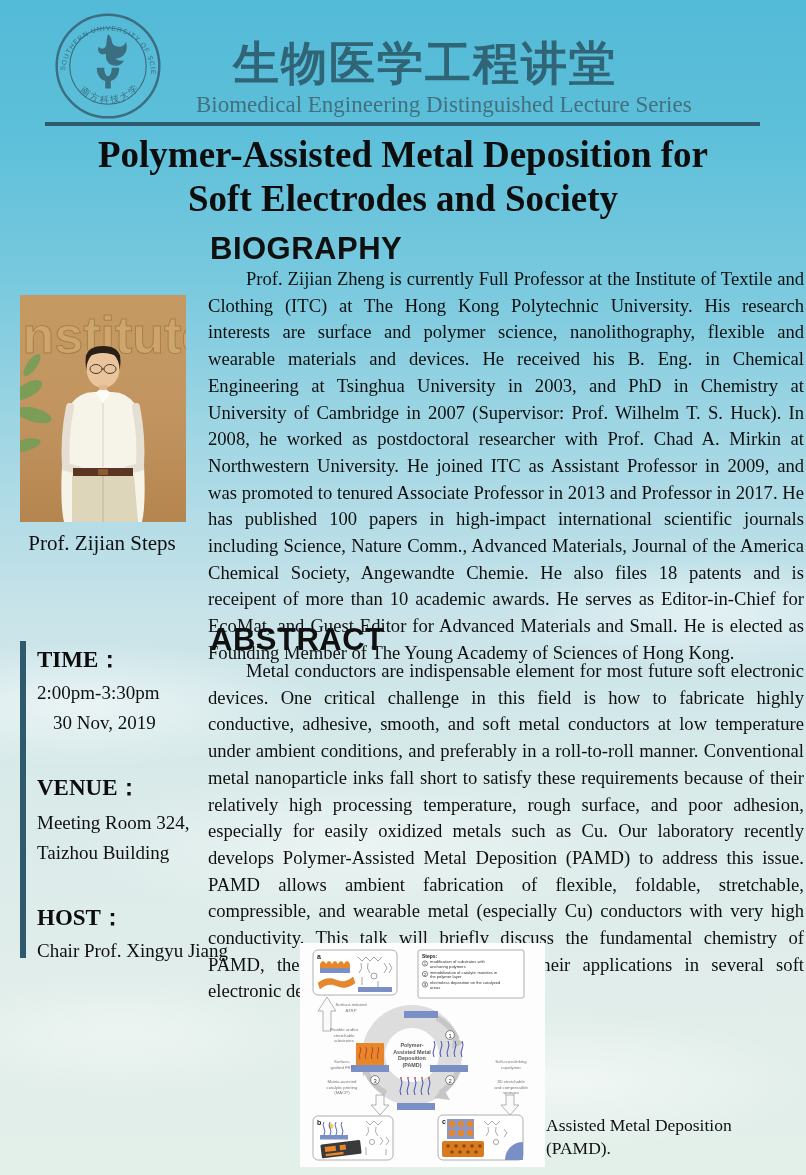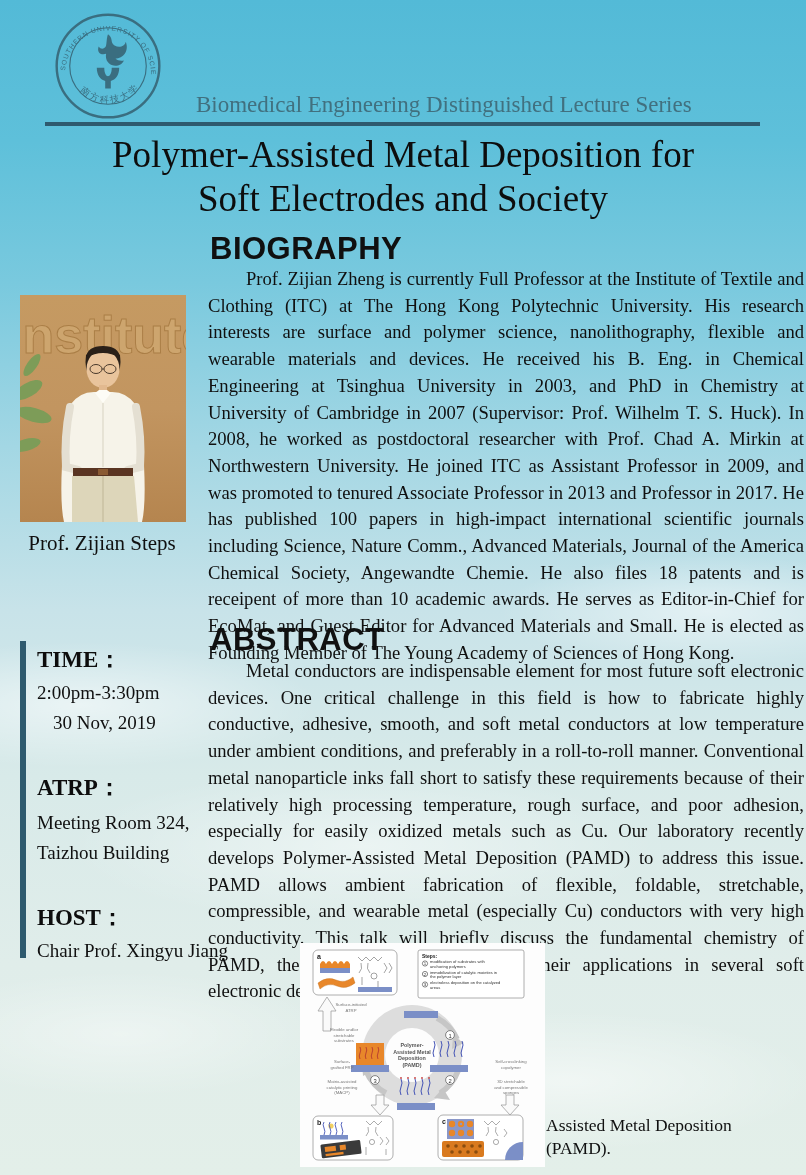--- a/index.html
+++ b/index.html
@@ -17,21 +17,21 @@
   }
   .abs { position:absolute; }
   
   .series-cn {
     left:233px; top:33px; width:380px; font-size:46px; font-weight:bold; letter-spacing:2px;
     color:var(--header_cn,#2f6577); white-space:nowrap;
   }
   .issue { left:653px; top:53px; font-size:30px; font-weight:bold; color:var(--issue,#2b4f63); white-space:nowrap; }
   .series-en { left:196px; top:92px; width:445px; font-size:23px; color:var(--header_en,#41707f); white-space:nowrap; }
   .hr { left:45px; top:122px; width:715px; height:4px; background:var(--accent,#2e5a6e); }
-  .title { left:0; top:133px; width:806px; text-align:center; font-size:37px; font-weight:normal; line-height:44px; color:#0d0d0d; }
+  .title { left:0; top:133px; width:806px; text-align:center; font-size:37px; font-weight:bold; line-height:44px; color:#0d0d0d; }
   
   .sec-h { font-family:"Liberation Sans","DejaVu Sans",sans-serif; font-weight:800; font-size:31px; letter-spacing:.5px; color:#101010; }
   .bio-h { left:210px; top:231px; }
   .abs-h { left:210px; top:622px; }
   .body-text { left:208px; width:596px; font-size:18.6px; line-height:26.7px; text-align:justify; text-indent:38px; color:#101010; }
   .bio-t { top:266px; }
   .abs-t { top:658px; }
   
   .photo { left:20px; top:295px; width:166px; height:227px; overflow:hidden; }
   .photo-cap { left:2px; top:531px; width:200px; text-align:center; font-size:21px; color:#101010; }
@@ -62,20 +62,21 @@
       <text font-size="10" fill="#3a6e80" letter-spacing="2" font-family="DejaVu Sans, sans-serif">
         <textPath href="#arcBot" startOffset="8%">南方科技大学</textPath>
       </text>
       <g fill="#3a6e80">
         <path d="M60,26 c6,4 2,9 7,12 c5,3 11,1 12,-4 c4,10 -3,18 -11,18 c2,2 6,3 9,2 c-2,5 -8,7 -13,5 c-5,-2 -7,-7 -6,-12 c-7,2 -10,-3 -8,-8 c2,3 5,3 7,1 c2,-2 1,-9 3,-14 z"></path>
         <path d="M48,62 l8,0 c0,6 2,9 4,9 c2,0 4,-3 4,-9 l8,0 c0,8 -4,13 -9,14 l0,8 l-6,0 l0,-8 c-5,-1 -9,-6 -9,-14 z"></path>
       </g>
     </svg>
   </div>
 
+  <div class="abs series-cn">生物医学工程讲堂</div>
   <div class="abs series-en">Biomedical Engineering Distinguished Lecture Series</div>
   <div class="abs hr"></div>
 
   <div class="abs title">
     <div>Polymer-Assisted Metal Deposition for</div>
     <div>Soft Electrodes and Society</div>
   </div>
 
   <div class="abs sec-h bio-h">BIOGRAPHY</div>
   <p class="abs body-text bio-t">Prof. Zijian Zheng is currently Full Professor at the Institute of Textile and Clothing (ITC) at The Hong Kong Polytechnic University. His research interests are surface and polymer science, nanolithography, flexible and wearable materials and devices. He received his B. Eng. in Chemical Engineering at Tsinghua University in 2003, and PhD in Chemistry at University of Cambridge in 2007 (Supervisor: Prof. Wilhelm T. S. Huck). In 2008, he worked as postdoctoral researcher with Prof. Chad A. Mirkin at Northwestern University. He joined ITC as Assistant Professor in 2009, and was promoted to tenured Associate Professor in 2013 and Professor in 2017. He has published 100 papers in high-impact international scientific journals including Science, Nature Comm., Advanced Materials, Journal of the America Chemical Society, Angewandte Chemie. He also files 18 patents and is receipent of more than 10 academic awards. He serves as Editor-in-Chief for EcoMat, and Guest Editor for Advanced Materials and Small. He is elected as Founding Member of The Young Academy of Sciences of Hong Kong.</p>
@@ -119,21 +120,21 @@
         <line x1="83" y1="181" x2="83" y2="227" stroke="#c8c0a2" stroke-width="1.5"></line>
       </g>
     </svg>
   </div>
   <div class="abs photo-cap">Prof. Zijian Steps</div>
 
   <div class="abs vbar"></div>
   <div class="abs d-label" style="top:644px;">TIME：</div>
   <div class="abs d-val" style="top:682px;">2:00pm-3:30pm</div>
   <div class="abs d-val" style="top:712px;margin-left:16px;">30 Nov, 2019</div>
-  <div class="abs d-label" style="top:772px;">ATRP：</div>
+  <div class="abs d-label" style="top:772px;">VENUE：</div>
   <div class="abs d-val" style="top:812px;">Meeting Room 324,</div>
   <div class="abs d-val" style="top:842px;">Taizhou Building</div>
   <div class="abs d-label" style="top:902px;">HOST：</div>
   <div class="abs d-val" style="top:940px;">Chair Prof. Xingyu Jiang</div>
 
   <div class="abs sec-h abs-h">ABSTRACT</div>
   <p class="abs body-text abs-t">Metal conductors are indispensable element for most future soft electronic devices. One critical challenge in this field is how to fabricate highly conductive, adhesive, smooth, and soft metal conductors at low temperature under ambient conditions, and preferably in a roll-to-roll manner. Conventional metal nanoparticle inks fall short to satisfy these requirements because of their relatively high processing temperature, rough surface, and poor adhesion, especially for easily oxidized metals such as Cu. Our laboratory recently develops Polymer-Assisted Metal Deposition (PAMD) to address this issue. PAMD allows ambient fabrication of flexible, foldable, stretchable, compressible, and wearable metal (especially Cu) conductors with very high conductivity. This talk will briefly discuss the fundamental chemistry of PAMD, the printing with PAMD, and their applications in several soft electronic devices.</p>
 
   <div class="abs figure">
     <svg viewBox="0 0 245 224" width="245" height="224" font-family="Liberation Sans, sans-serif">

